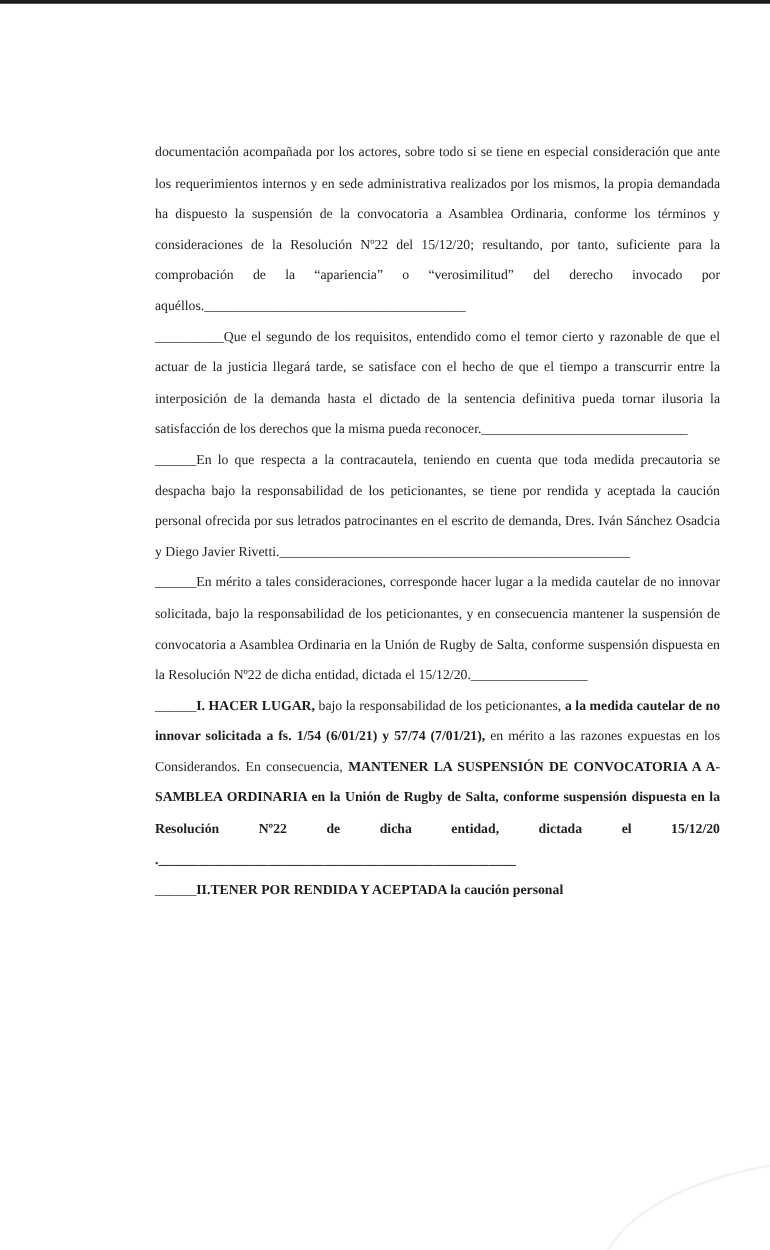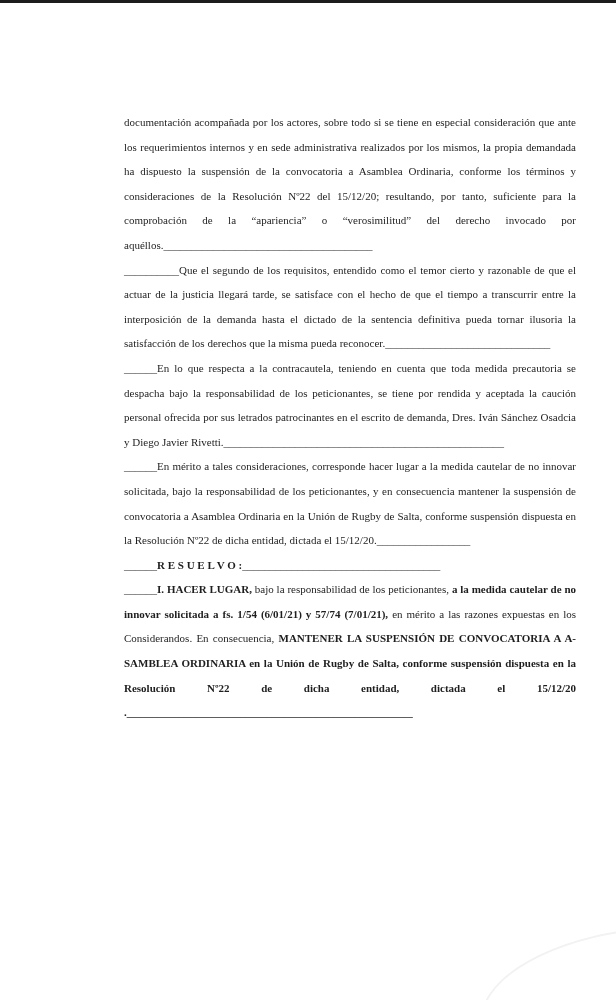--- a/index.html
+++ b/index.html
@@ -53,17 +53,17 @@
 </head>
 <body>
 
 <div class="page">
   <div class="top-edge" style="background: rgb(28, 28, 28);"></div>
   <div class="doc-body" style="color: rgb(30, 30, 30);">
       <p><span>documentación acompañada por los actores, sobre todo si se tiene en especial consideración que ante los requerimientos internos y en sede administrativa realizados por los mismos, la propia demandada ha dispuesto la suspensión de la convocatoria a Asamblea Ordinaria, conforme los términos y consideraciones de la Resolución Nº22 del 15/12/20; resultando, por tanto, suficiente para la comprobación de la “apariencia” o “verosimilitud” del derecho invocado por aquéllos.</span><span>______________________________________</span></p>
       <p><span>__________Que el segundo de los requisitos, entendido como el temor cierto y razonable de que el actuar de la justicia llegará tarde, se satisface con el hecho de que el tiempo a transcurrir entre la interposición de la demanda hasta el dictado de la sentencia definitiva pueda tornar ilusoria la satisfacción de los derechos que la misma pueda reconocer.</span><span>______________________________</span></p>
       <p><span>______En lo que respecta a la contracautela, teniendo en cuenta que toda medida precautoria se despacha bajo la responsabilidad de los peticionantes, se tiene por rendida y aceptada la caución personal ofrecida por sus letrados patrocinantes en el escrito de demanda, Dres. Iván Sánchez Osadcia y Diego Javier Rivetti.</span><span>___________________________________________________</span></p>
       <p><span>______En mérito a tales consideraciones, corresponde hacer lugar a la medida cautelar de no innovar solicitada, bajo la responsabilidad de los peticionantes, y en consecuencia mantener la suspensión de convocatoria a Asamblea Ordinaria en la Unión de Rugby de Salta, conforme suspensión dispuesta en la Resolución Nº22 de dicha entidad, dictada el 15/12/20.</span><span>_________________</span></p>
-      <p><span>______</span><span class="b">R E S U E L V O :</span><span>____________________________________</span></p>
       <p><span>______</span><span class="b">I. HACER LUGAR, </span><span>bajo la responsabilidad de los peticionantes, </span><span class="b">a la medida cautelar de no innovar solicitada a fs. 1/54 (6/01/21) y 57/74 (7/01/21), </span><span>en mérito a las razones expuestas en los Considerandos. En consecuencia, </span><span class="b">MANTENER LA SUSPENSIÓN DE CONVOCATORIA A A- SAMBLEA ORDINARIA en la Unión de Rugby de Salta, conforme suspensión dispuesta en la Resolución Nº22 de dicha entidad, dictada el 15/12/20 .</span><span class="b">____________________________________________________</span></p>
+      <p><span>______</span><span class="b">II.TENER POR RENDIDA Y ACEPTADA la caución personal</span></p>
     </div>
   <div class="scan-artifact"></div>
 </div>
 
 </body></html>

